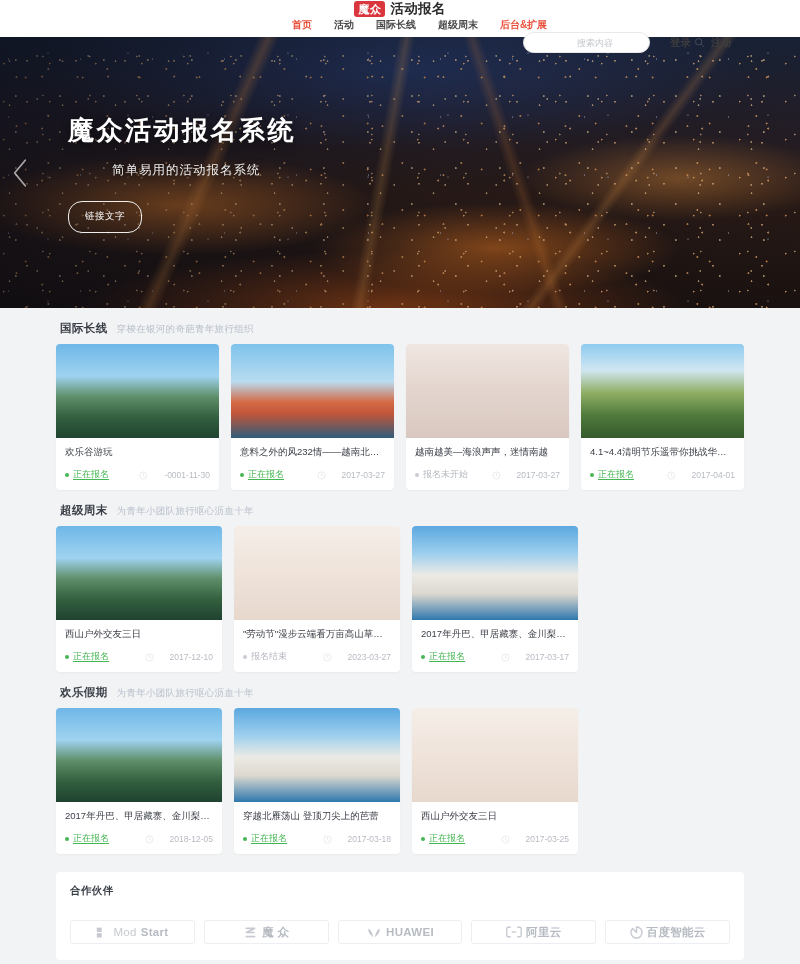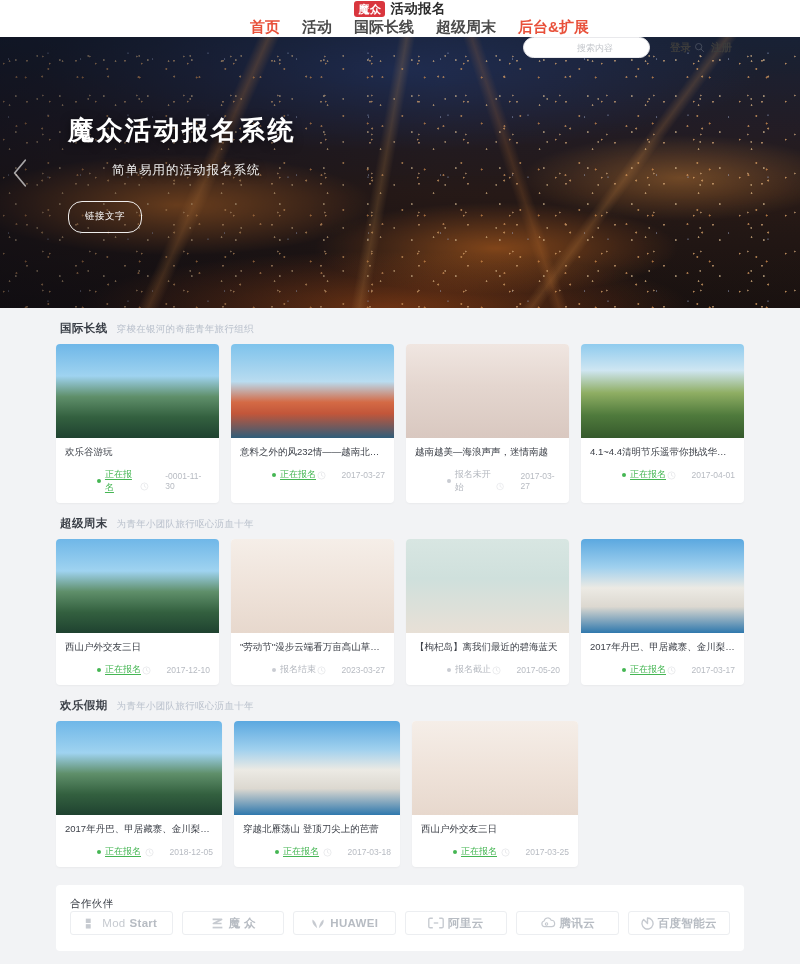--- a/index.html
+++ b/index.html
@@ -35,21 +35,21 @@
     letter-spacing: 0.5px;
   }
   .brand-name {
     font-size: 13.5px;
     font-weight: bold;
     color: #2b2b2b;
     letter-spacing: .3px;
   }
   .nav { display: flex; align-items: center; gap: 22px; margin-left: 39px; }
   .nav-item {
-    font-size: 15px;
+    font-size: 10px;
     color: #4a4a4a;
     text-decoration: none;
     white-space: nowrap;
     cursor: pointer;
     font-weight: bold;
     text-align: right;
   }
   .nav-item.accent { color: #e8503a; }
   .header-right {
     margin-left: auto;
@@ -235,21 +235,21 @@
     overflow: hidden;
     text-overflow: ellipsis;
     white-space: nowrap;
     margin-bottom: 10px;
   }
   .card-meta {
     display: flex;
     align-items: center;
     justify-content: space-between;
   }
-  .status { display: flex; align-items: center; gap: 4px; margin-left: 32px; }
+  .status { display: flex; align-items: center; gap: 4px; }
   .status-dot { width: 4px; height: 4px; border-radius: 50%; background: #45b653; }
   .status-text {
     font-size: 9px;
     color: #45b653;
     text-decoration: underline;
     text-underline-offset: 2px;
   }
   .status.off .status-dot { background: #c9ccd2; }
   .status.off .status-text { color: #b4b8bf; text-decoration: none; }
   .date { display: flex; align-items: flex-end; gap: 16px; }
@@ -259,23 +259,23 @@
   
   .partners {
     margin-top: 18px;
     background: #fff;
     border-radius: 4px;
     padding: 12px 14px 16px 14px;
   }
   .partners-title {
     font-size: 10.5px;
     color: #3a3f47;
-    margin-bottom: 0;
+    margin-bottom: 22px;
     letter-spacing: .4px;
-    font-weight: normal;
+    font-weight: bold;
   }
   .partners-row { display: flex; gap: 9px; }
   .partner {
     flex: 1;
     height: 24px;
     border: 1px solid #eceef1;
     border-radius: 3px;
     display: flex;
     align-items: center;
     justify-content: center;
@@ -465,39 +465,20 @@
                   <svg class="date-ic" viewBox="0 0 16 16">
                     <circle cx="8" cy="8" r="6.4" fill="none" stroke="#b7bbc2" stroke-width="1.2"></circle>
                     <polyline points="8,4.4 8,8 10.6,9.4" fill="none" stroke="#b7bbc2" stroke-width="1.2" stroke-linecap="round"></polyline>
                   </svg>
                   <span class="date-text">2023-03-27</span>
                 </div>
               </div>
             </div>
           </div>
           <div class="card">
-            <div class="card-thumb" style="background-image: linear-gradient(rgb(216, 230, 226) 0%, rgb(207, 224, 220) 42%, rgb(232, 224, 214) 100%), radial-gradient(22% 26% at 44% 30%, rgb(181, 140, 196) 70%, transparent 72%), radial-gradient(18% 20% at 66% 58%, rgb(103, 198, 194) 70%, transparent 72%);"></div>
-            <div class="card-body">
-              <div class="card-title">【枸杞岛】离我们最近的碧海蓝天</div>
-              <div class="card-meta">
-                <div class="status off">
-                  <span class="status-dot"></span>
-                  <span class="status-text">报名截止</span>
-                </div>
-                <div class="date">
-                  <svg class="date-ic" viewBox="0 0 16 16">
-                    <circle cx="8" cy="8" r="6.4" fill="none" stroke="#b7bbc2" stroke-width="1.2"></circle>
-                    <polyline points="8,4.4 8,8 10.6,9.4" fill="none" stroke="#b7bbc2" stroke-width="1.2" stroke-linecap="round"></polyline>
-                  </svg>
-                  <span class="date-text">2017-05-20</span>
-                </div>
-              </div>
-            </div>
-          </div>
-          <div class="card">
             <div class="card-thumb" style="background-image: linear-gradient(rgb(91, 168, 224) 0%, rgb(159, 208, 238) 30%, rgb(236, 234, 228) 52%, rgb(220, 216, 208) 72%, rgb(47, 120, 173) 100%), radial-gradient(circle at 40% 56%, rgba(40, 90, 150, 0.9) 7px, transparent 9px), radial-gradient(circle at 66% 62%, rgba(40, 90, 150, 0.9) 6px, transparent 8px);"></div>
             <div class="card-body">
               <div class="card-title">2017年丹巴、甲居藏寨、金川梨花摄影</div>
               <div class="card-meta">
                 <div class="status">
                   <span class="status-dot"></span>
                   <span class="status-text">正在报名</span>
                 </div>
                 <div class="date">
                   <svg class="date-ic" viewBox="0 0 16 16">
@@ -614,29 +595,20 @@
             <svg width="16" height="12" viewBox="0 0 20 14">
               <path d="M6 1 H2.6 A1.6 1.6 0 0 0 1 2.6 V11.4 A1.6 1.6 0 0 0 2.6 13 H6" fill="none" stroke="#c6cad0" stroke-width="1.7"></path>
               <path d="M14 1 H17.4 A1.6 1.6 0 0 1 19 2.6 V11.4 A1.6 1.6 0 0 1 17.4 13 H14" fill="none" stroke="#c6cad0" stroke-width="1.7"></path>
               <line x1="7.2" y1="7" x2="12.8" y2="7" stroke="#c6cad0" stroke-width="1.7"></line>
             </svg>
           </span>
           <span class="p-mod-b">阿里云</span>
         </div>
         <div class="partner">
           <span style="display: inline-flex;">
-            <svg width="16" height="12" viewBox="0 0 20 14">
-              <path d="M5.6 11.6 A3.6 3.6 0 0 1 5.2 4.5 A4.6 4.6 0 0 1 14 3.6 A3.9 3.9 0 0 1 14.6 11.6 Z" fill="none" stroke="#c6cad0" stroke-width="1.5" stroke-linejoin="round"></path>
-              <circle cx="8.2" cy="8.2" r="1.5" fill="none" stroke="#c6cad0" stroke-width="1.3"></circle>
-            </svg>
-          </span>
-          <span class="p-mod-b">腾讯云</span>
-        </div>
-        <div class="partner">
-          <span style="display: inline-flex;">
             <svg width="13" height="13" viewBox="0 0 16 16">
               <path d="M8 1.2 A6.8 6.8 0 1 1 3.2 3.2 L8 8 Z" fill="none" stroke="#c6cad0" stroke-width="1.7" stroke-linejoin="round"></path>
             </svg>
           </span>
           <span class="p-mod-b">百度智能云</span>
         </div>
       </div>
   </div>
 
   <div class="footer">

